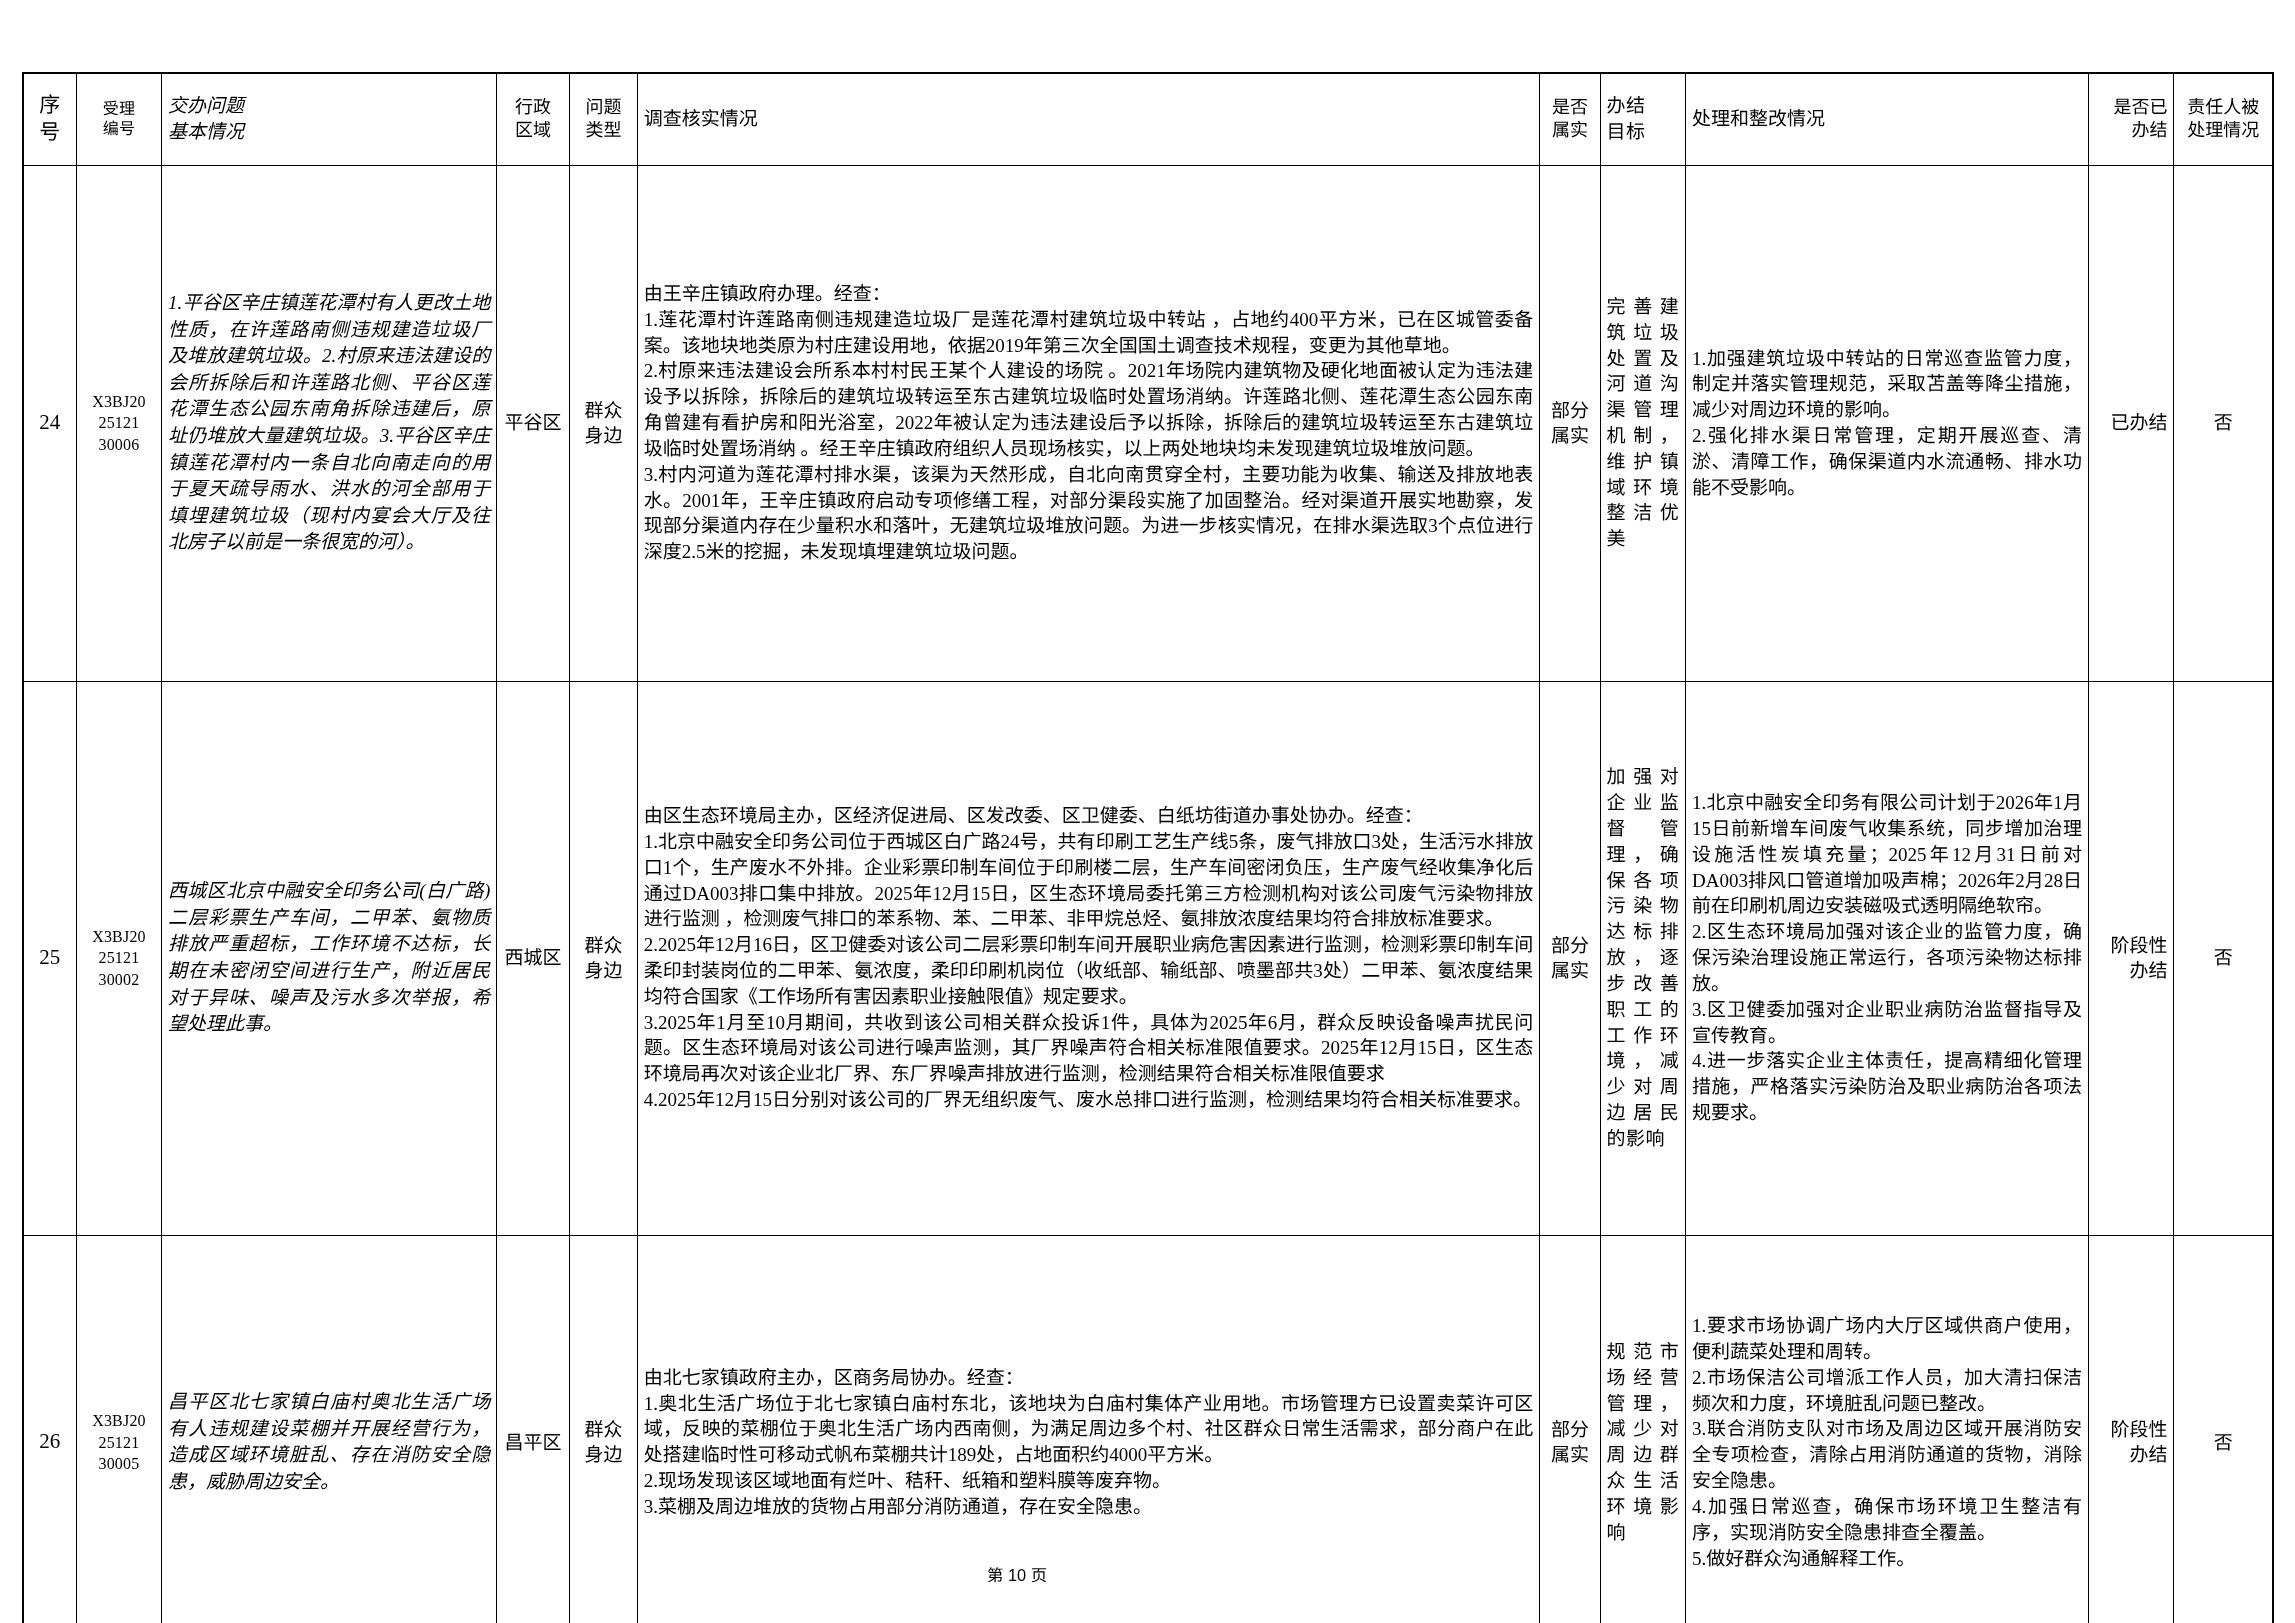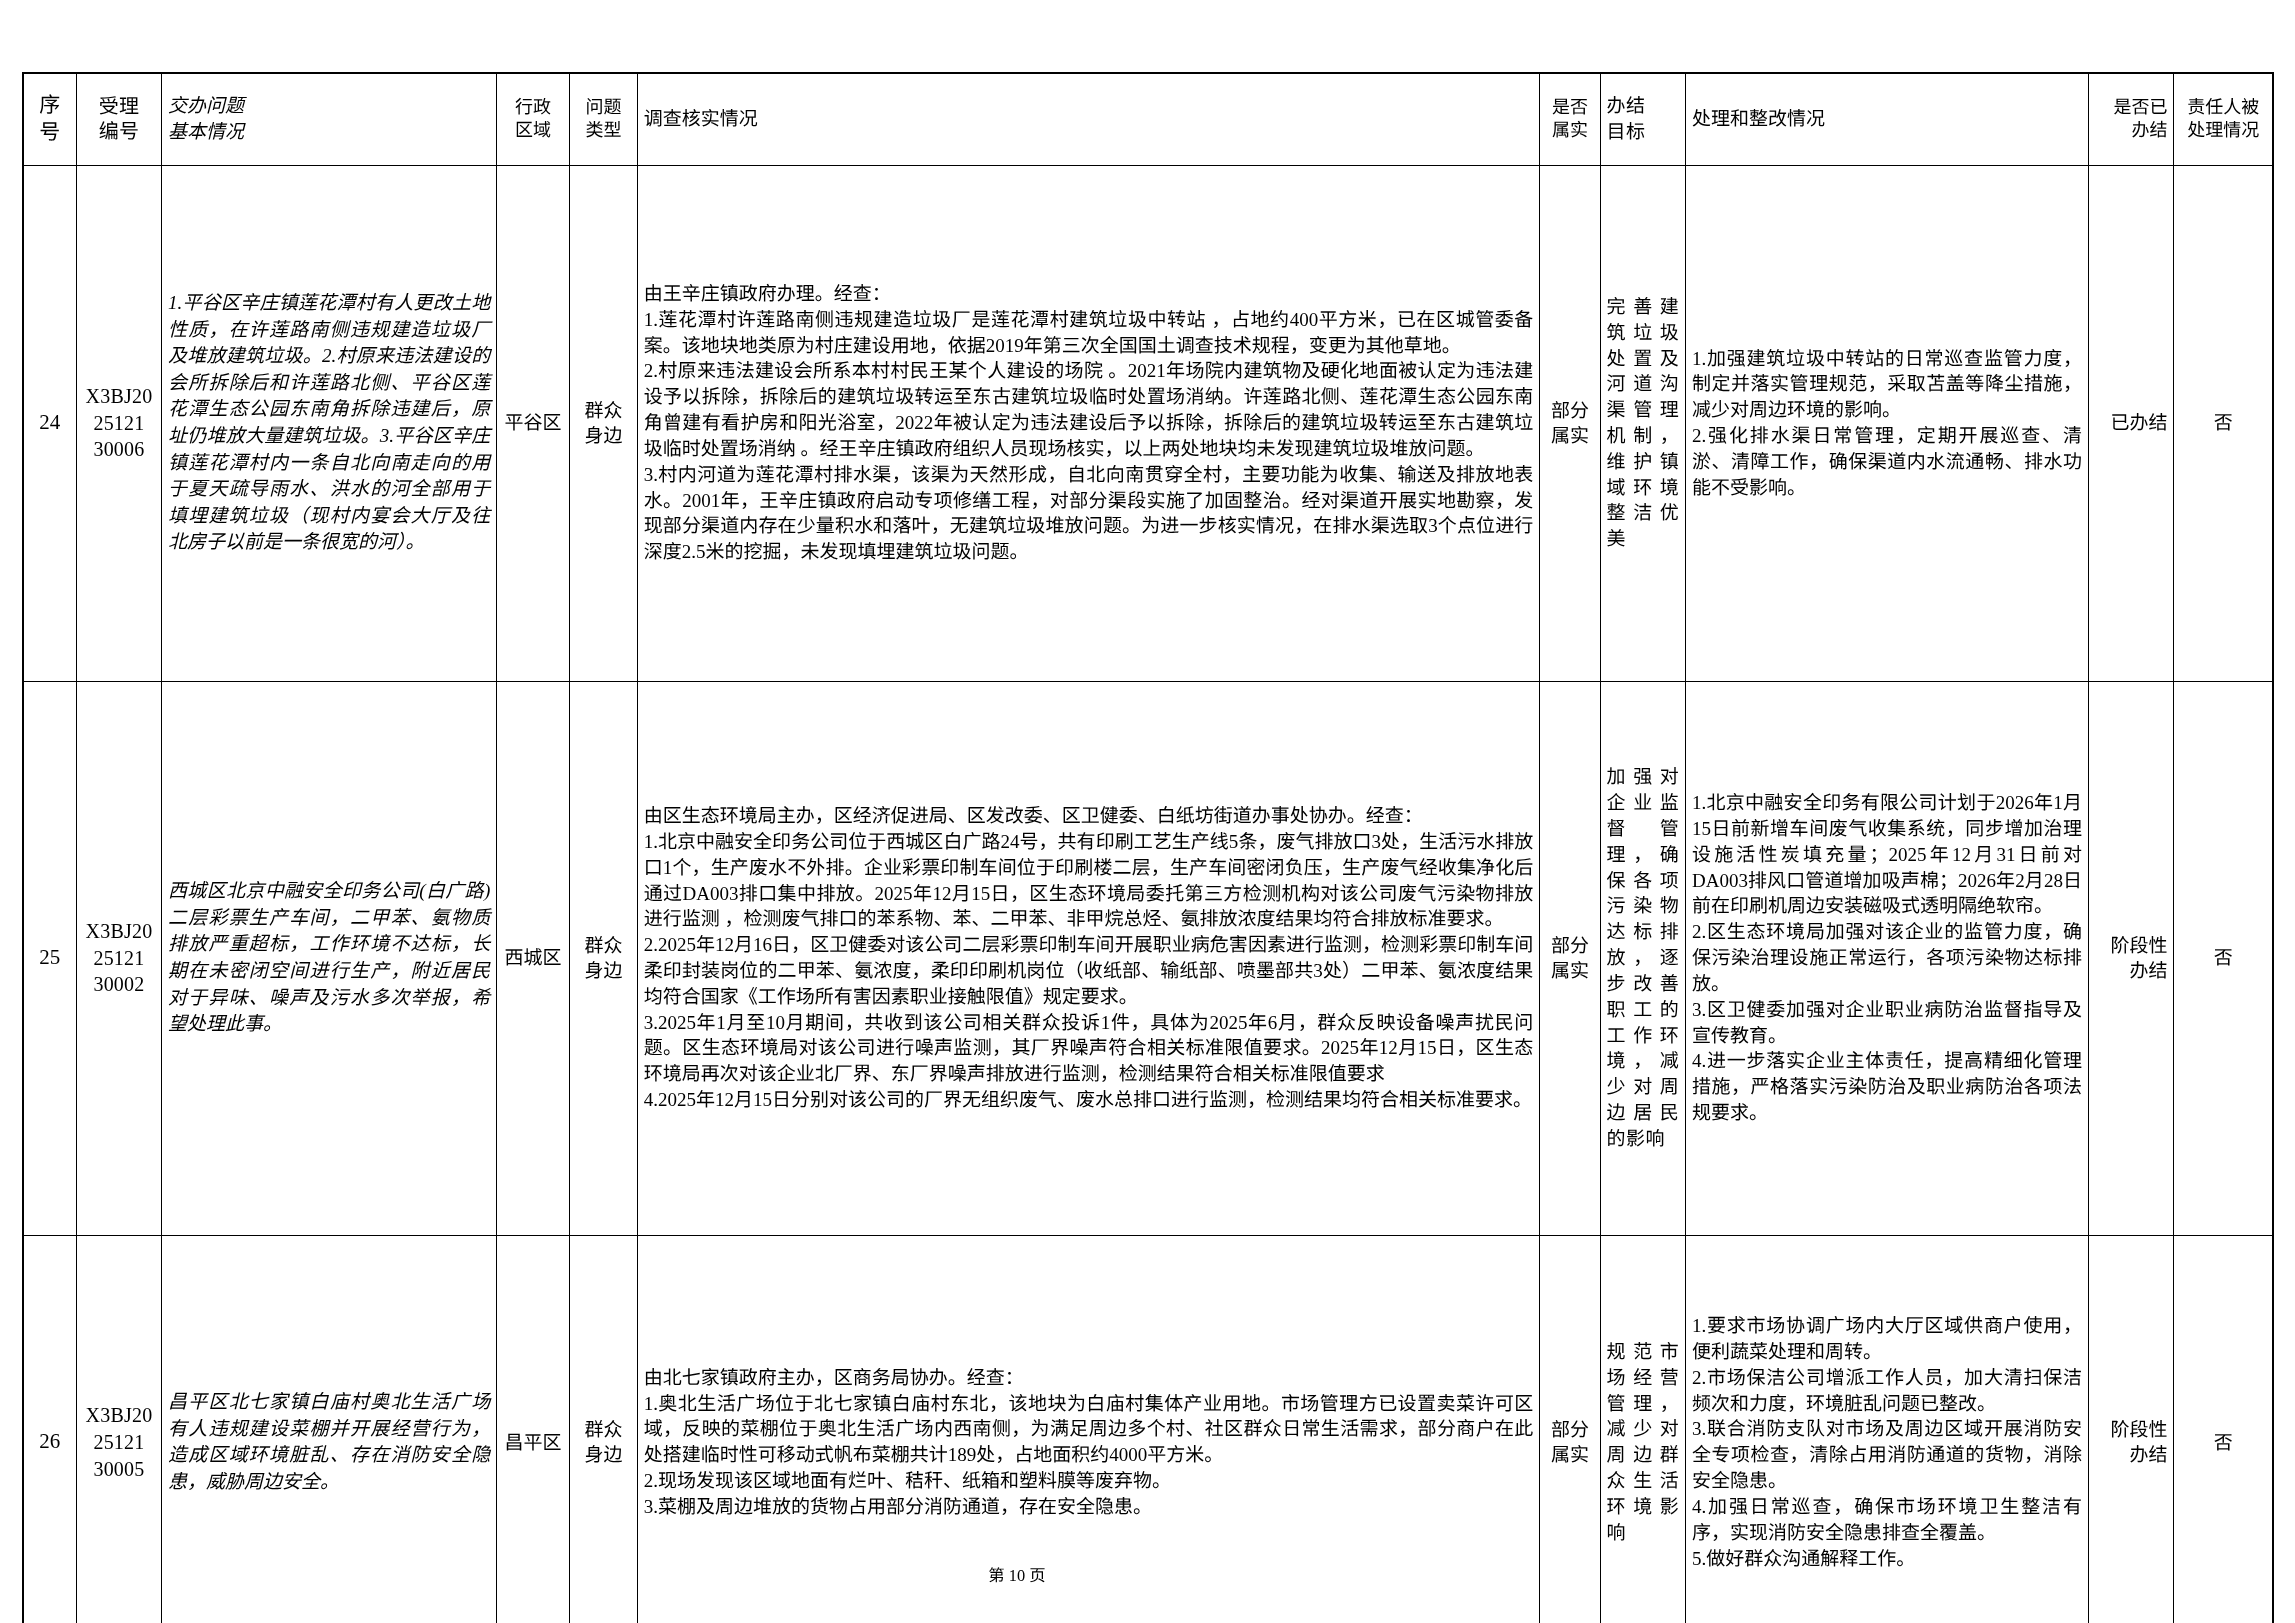--- a/index.html
+++ b/index.html
@@ -50,21 +50,21 @@
     border-top: 2.4px solid #000000;
   }
   thead th span { display: block; }
 
   tbody td {
     font-size: 19px;
     line-height: 1.33;
   }
 
   .c-idx   { width: 51px;  text-align: center; font-size: 21px; }
-  .c-code  { width: 82px;  text-align: center; font-size: 20px; letter-spacing: 0.2px; }
+  .c-code  { width: 82px;  text-align: center; font-size: 16px; letter-spacing: 0.2px; }
   .c-issue { width: 321px;  text-align: justify; text-justify: inter-ideograph; }
   .c-area  { width: 70px;  text-align: center; }
   .c-type  { width: 65px;  text-align: center; margin-top: 48px; }
   .c-invest{ width: 865px; text-align: justify; text-justify: inter-ideograph; margin-top: 36px; }
   .c-true  { width: 58px;  text-align: center; }
   .c-goal  { width: 82px;  text-align: justify; text-justify: inter-ideograph; }
   .c-fix   { width: 386px;  text-align: justify; text-justify: inter-ideograph; }
   .c-done  { width: 82px;  text-align: right; }
   .c-resp  { width: 95px;  text-align: center; }
 
@@ -82,21 +82,21 @@
   .row-25 td { height: 554px; }
   .row-26 td { height: 415px; }
 
   .footer {
     position: absolute;
     left: 0;
     top: 1562px;
     width: 2034px;
     text-align: center;
     font-size: 16.4px;
-    font-family: Liberation Serif, serif;
+    font-family: Liberation Sans, sans-serif;
   }
   .para { margin: 0; padding: 0; }
 </style>
 </head>
 <body>
 
 <div class="page">
   <table class="doc-table">
     <colgroup>
       <col style="width:51px">

